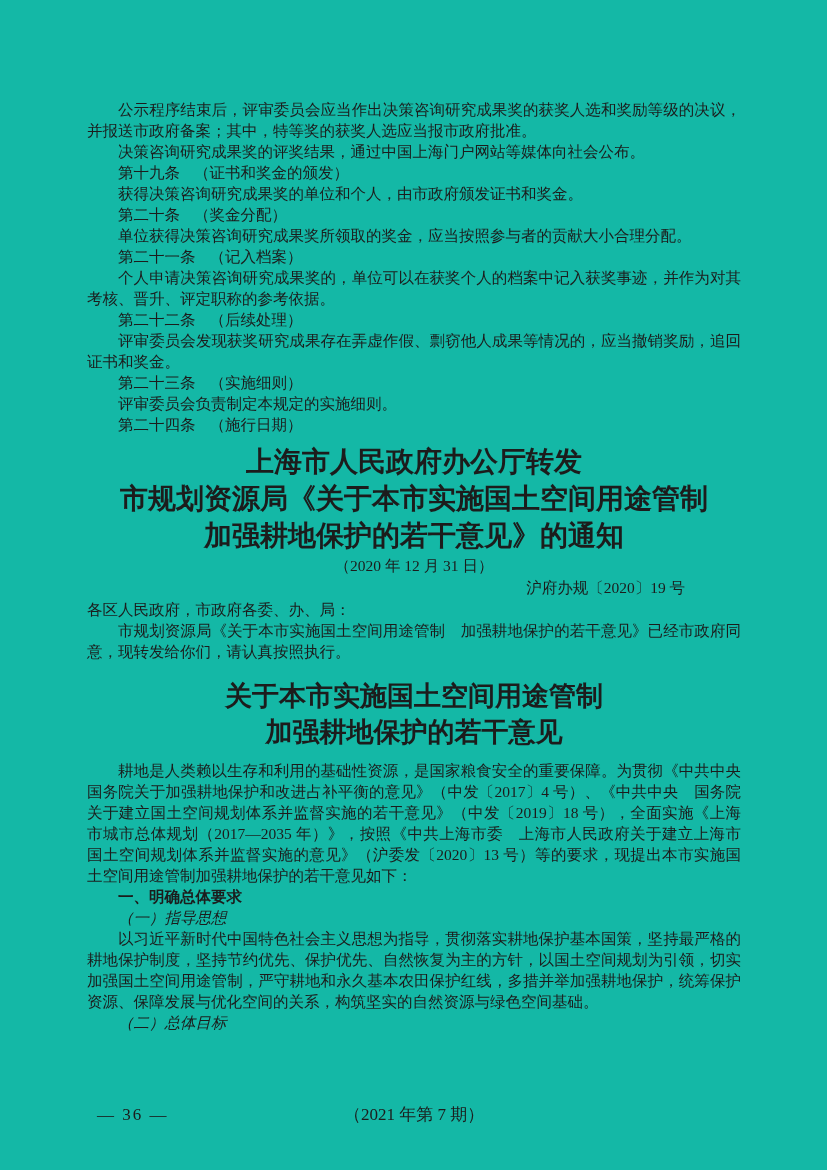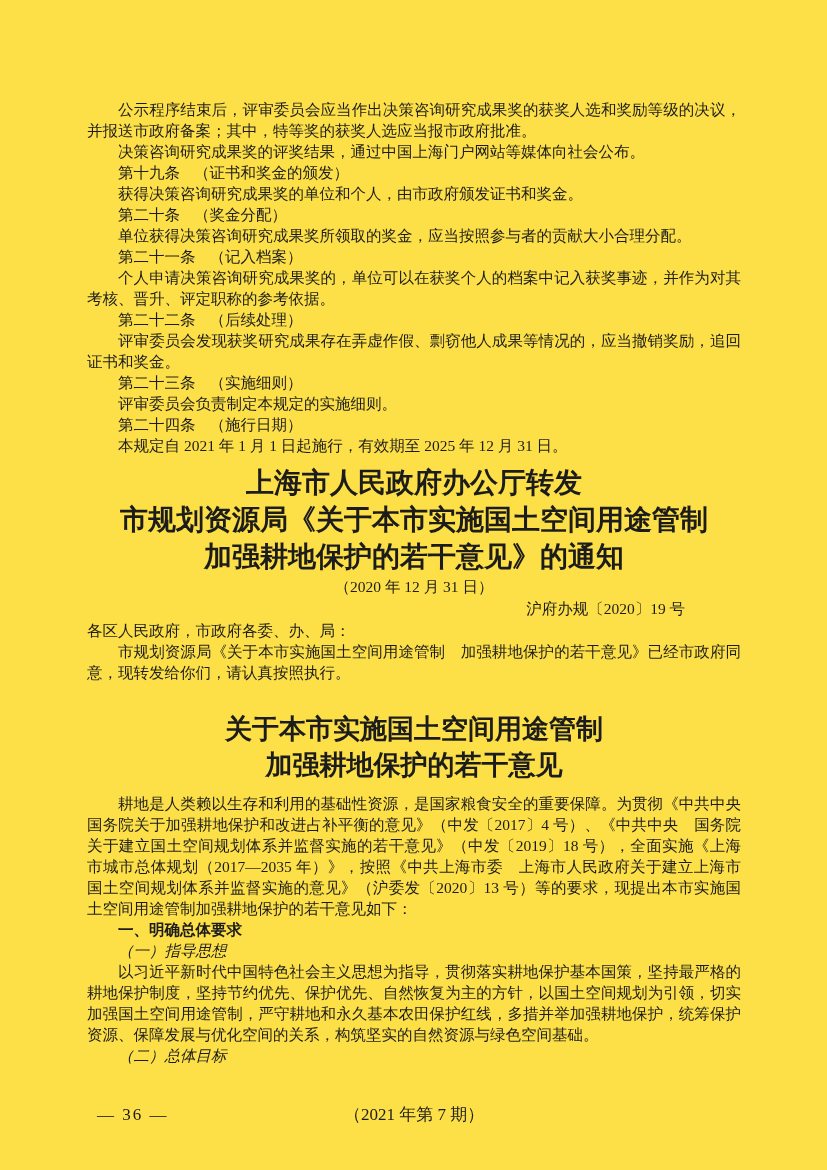--- a/index.html
+++ b/index.html
@@ -1,20 +1,20 @@
 <!DOCTYPE html>
 <html><head>
 <meta charset="utf-8">
 <style>
   html, body { margin: 0; padding: 0; background: #e8e8e8; }
   .page {
     position: relative;
     width: 827px;
     height: 1170px;
-    background: #fde047;
+    background: #14b8a6;
     font-family: "Liberation Serif", "DejaVu Serif", serif;
     color: #1c1c1c;
     overflow: hidden;
     margin: 0 auto;
   }
   .content {
     position: absolute;
     left: 87px;
     top: 99px;
     width: 654px;
@@ -32,21 +32,21 @@
     font-weight: 400;
     margin-right: 0.9em;
   }
   .doc-title {
     text-align: center;
     font-weight: 700;
     font-size: 28px;
     line-height: 37px;
   }
   .title-block-1 { margin-top: 8px; text-align: center; }
-  .title-block-2 { margin-top: 28px; margin-bottom: 10px; font-size: 27px; line-height: 36px; }
+  .title-block-2 { margin-top: 16px; margin-bottom: 10px; font-size: 27px; line-height: 36px; }
   .date-line {
     text-align: center;
     font-size: 15.5px;
     line-height: 23px;
     margin: 0;
   }
   .docnum-line {
     text-align: right;
     padding-right: 56px;
     font-size: 15.5px;
@@ -87,21 +87,20 @@
       <p class="para indent">获得决策咨询研究成果奖的单位和个人，由市政府颁发证书和奖金。</p>
       <p class="para indent"><span class="term">第二十条</span><span>（奖金分配）</span></p>
       <p class="para indent">单位获得决策咨询研究成果奖所领取的奖金，应当按照参与者的贡献大小合理分配。</p>
       <p class="para indent"><span class="term">第二十一条</span><span>（记入档案）</span></p>
       <p class="para indent">个人申请决策咨询研究成果奖的，单位可以在获奖个人的档案中记入获奖事迹，并作为对其考核、晋升、评定职称的参考依据。</p>
       <p class="para indent"><span class="term">第二十二条</span><span>（后续处理）</span></p>
       <p class="para indent">评审委员会发现获奖研究成果存在弄虚作假、剽窃他人成果等情况的，应当撤销奖励，追回证书和奖金。</p>
       <p class="para indent"><span class="term">第二十三条</span><span>（实施细则）</span></p>
       <p class="para indent">评审委员会负责制定本规定的实施细则。</p>
       <p class="para indent"><span class="term">第二十四条</span><span>（施行日期）</span></p>
-      <p class="para indent">本规定自 2021 年 1 月 1 日起施行，有效期至 2025 年 12 月 31 日。</p>
     </div>
 
     <div>
       <div class="doc-title title-block-1">
         <div>上海市人民政府办公厅转发</div>
         <div>市规划资源局《关于本市实施国土空间用途管制</div>
         <div>加强耕地保护的若干意见》的通知</div>
       </div>
       <p class="date-line">（2020 年 12 月 31 日）</p>
       <p class="docnum-line">沪府办规〔2020〕19 号</p>

